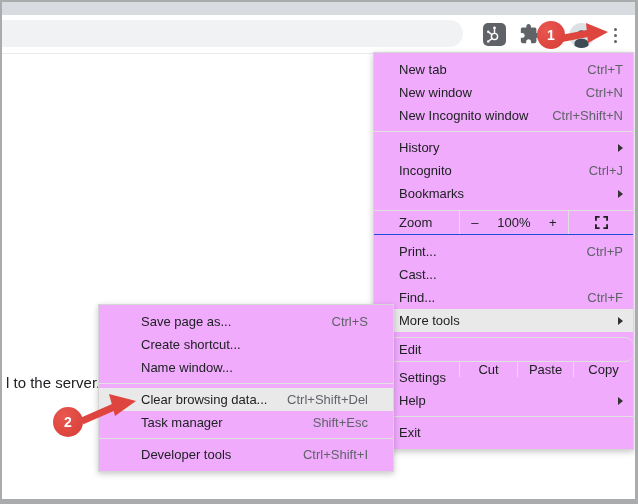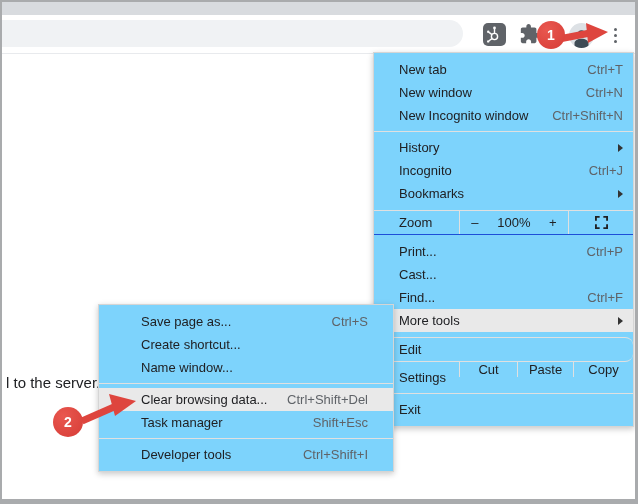--- a/index.html
+++ b/index.html
@@ -12,21 +12,21 @@
   .omnibox  { position:absolute; left:0; top:5px; width:461px; height:27px; background:#f0f2f4; border-radius:0 14px 14px 0; }
 
   .hub-badge { position:absolute; left:481px; top:8px; width:23px; height:23px; background:#5f6368; border-radius:5px; display:flex; align-items:center; justify-content:center; }
   .puzzle    { position:absolute; left:517px; top:8px; width:22px; height:22px; }
   .avatar    { position:absolute; left:567px; top:8px; width:25px; height:25px; border-radius:50%; background:#dde1e5; overflow:hidden; display:flex; align-items:flex-end; justify-content:center; }
   .kebab     { position:absolute; left:605px; top:9px; width:16px; height:22px; display:flex; flex-direction:column; align-items:center; justify-content:center; gap:3px; cursor:pointer; }
   .kebab i   { width:3px; height:3px; border-radius:50%; background:#5f6368; }
 
   .page-text { position:absolute; left:4px; top:372px; font-size:15px; color:#202124; white-space:nowrap; }
 
-  .menu { position:absolute; background:#7dd3fc; border:1px solid #d5d5d5; box-shadow:0 2px 6px rgba(0,0,0,.22); padding:5px 0; z-index:5; }
+  .menu { position:absolute; background:#f0abfc; border:1px solid #d5d5d5; box-shadow:0 2px 6px rgba(0,0,0,.22); padding:5px 0; z-index:5; }
   .main-menu { left:371px; top:50px; width:261px; }
   .sub-menu  { left:96px;  top:302px; width:296px; }
 
   .mi { display:flex; align-items:center; height:23px; padding:0 10px 0 25px; font-size:13px; color:#202124; cursor:default; }
   .sub-menu .mi { padding:0 25px 0 42px; }
   .mi .lbl { flex:1; white-space:nowrap; }
   .mi .sc  { color:#5f6368; white-space:nowrap; }
   .mi.hl   { background:#e9e9e9; }
   .subarrow { width:0; height:0; border-left:5px solid #333; border-top:4px solid transparent; border-bottom:4px solid transparent; margin-left:8px; }
   .sep { height:1px; background:#e0e0e0; margin:4px 0; }
@@ -161,20 +161,24 @@
     <div class="edit-row">
       <div class="e-label">Edit</div>
       <div class="e-cell e-cut">Cut</div>
       <div class="e-cell e-paste">Paste</div>
       <div class="e-cell e-copy">Copy</div>
     </div>
 
     <div class="mi">
       <span class="lbl">Settings</span>
     </div>
+    <div class="mi">
+      <span class="lbl">Help</span>
+      <span class="subarrow"></span>
+    </div>
 
     <div class="sep"></div>
 
     <div class="mi">
       <span class="lbl">Exit</span>
     </div>
   </div>
 
   <div class="menu sub-menu">
     <div class="mi">

